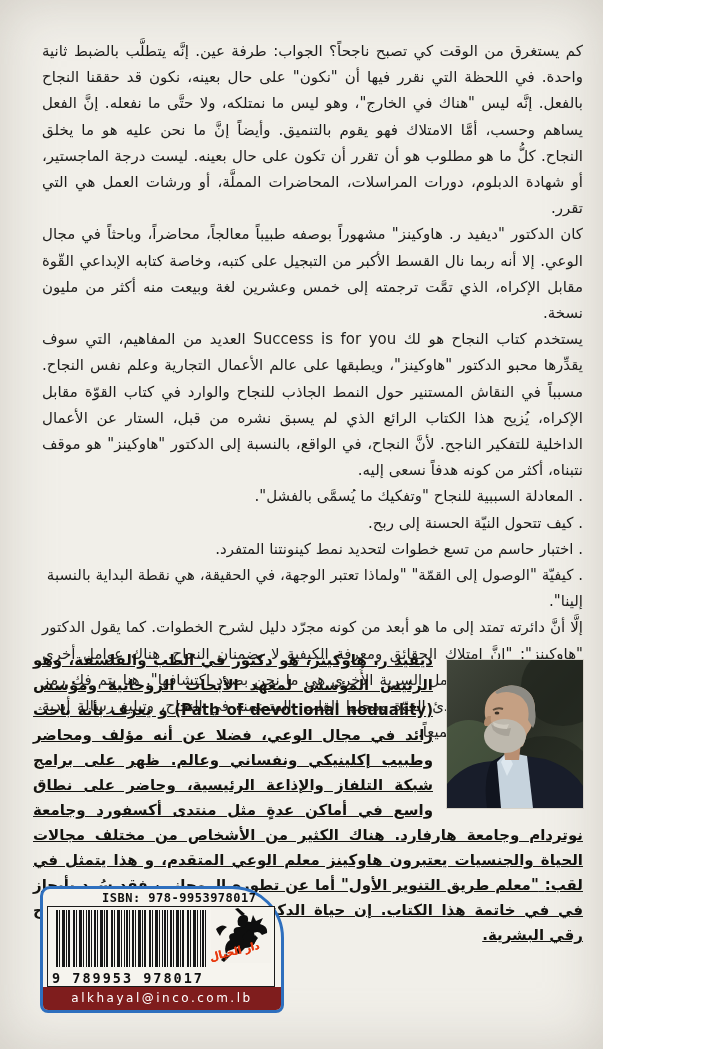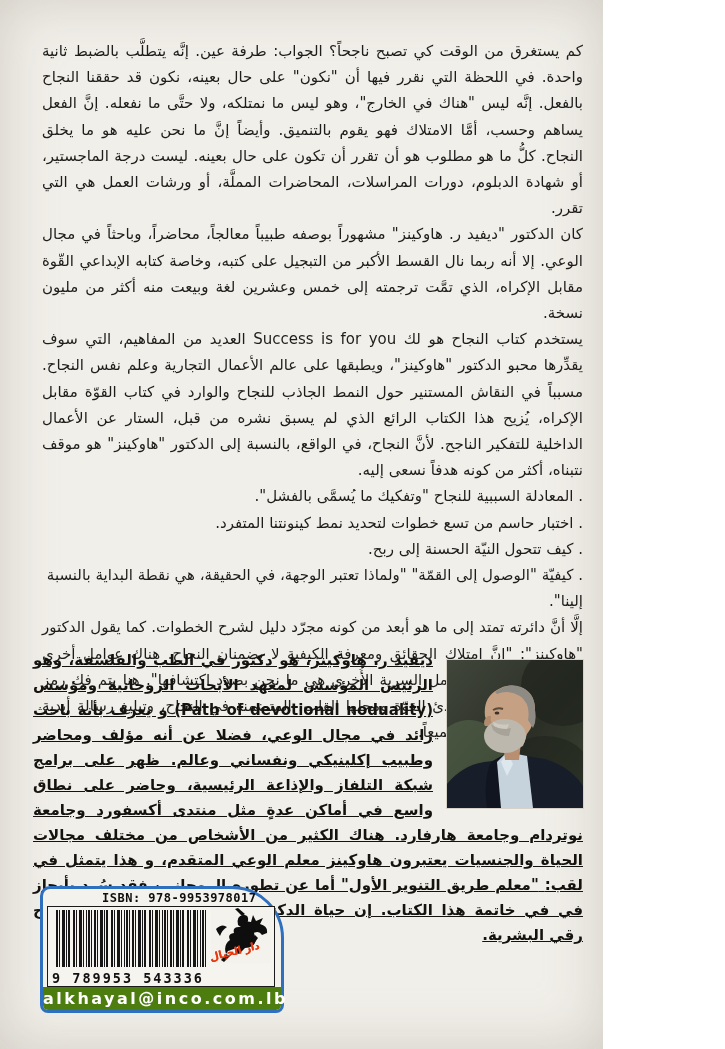--- a/index.html
+++ b/index.html
@@ -72,39 +72,39 @@
   }
   .publisher-logo svg{display:block;}
   .logo-script{
     position:absolute;left:-2px;bottom:6px;
     font-size:10.5px;font-weight:bold;color:#e8390f;
     transform:rotate(-14deg);direction:rtl;white-space:nowrap;
     text-shadow:0 0 .4px #e8390f;
   }
   .email-bar{
     position:absolute;left:0;right:0;bottom:0;height:23px;
-    background:#4d7c0f;color:#ffffff;
-    font-weight:bold;font-size:16px;letter-spacing:2.5px;
+    background:#7f1d1d;color:#ffffff;
+    font-weight:normal;font-size:12px;letter-spacing:2.5px;
     line-height:23px;text-align:center;
     border-radius:0 0 5px 5px;
     white-space:nowrap;
   }
 </style>
 </head>
 <body>
 
 <div class="page">
 
   <main class="cover-text">
     <p>كم يستغرق من الوقت كي تصبح ناجحاً؟ الجواب: طرفة عين. إنَّه يتطلَّب بالضبط ثانية واحدة. في اللحظة التي نقرر فيها أن "نكون" على حال بعينه، نكون قد حققنا النجاح بالفعل. إنَّه ليس "هناك في الخارج"، وهو ليس ما نمتلكه، ولا حتَّى ما نفعله. إنَّ الفعل يساهم وحسب، أمَّا الامتلاك فهو يقوم بالتنميق. وأيضاً إنَّ ما نحن عليه هو ما يخلق النجاح. كلُّ ما هو مطلوب هو أن تقرر أن تكون على حال بعينه. ليست درجة الماجستير، أو شهادة الدبلوم، دورات المراسلات، المحاضرات المملَّة، أو ورشات العمل هي التي تقرر.</p>
     <p>كان الدكتور "ديفيد ر. هاوكينز" مشهوراً بوصفه طبيباً معالجاً، محاضراً، وباحثاً في مجال الوعي. إلا أنه ربما نال القسط الأكبر من التبجيل على كتبه، وخاصة كتابه الإبداعي القّوة مقابل الإكراه، الذي تمَّت ترجمته إلى خمس وعشرين لغة وبيعت منه أكثر من مليون نسخة.</p>
     <p>يستخدم كتاب النجاح هو لك Success is for you العديد من المفاهيم، التي سوف يقدِّرها محبو الدكتور "هاوكينز"، ويطبقها على عالم الأعمال التجارية وعلم نفس النجاح. مسبباً في النقاش المستنير حول النمط الجاذب للنجاح والوارد في كتاب القوّة مقابل الإكراه، يُزيح هذا الكتاب الرائع الذي لم يسبق نشره من قبل، الستار عن الأعمال الداخلية للتفكير الناجح. لأنَّ النجاح، في الواقع، بالنسبة إلى الدكتور "هاوكينز" هو موقف نتبناه، أكثر من كونه هدفاً نسعى إليه.</p>
     <p class="bullet">. المعادلة السببية للنجاح "وتفكيك ما يُسمَّى بالفشل".</p>
+    <p class="bullet">. كيف تتحول النيّة الحسنة إلى ربح.</p>
     <p class="bullet">. اختبار حاسم من تسع خطوات لتحديد نمط كينونتنا المتفرد.</p>
-    <p class="bullet">. كيف تتحول النيّة الحسنة إلى ربح.</p>
     <p class="bullet">. كيفيّة "الوصول إلى القمّة" "ولماذا تعتبر الوجهة، في الحقيقة، هي نقطة البداية بالنسبة إلينا".</p>
     <p>إلَّا أنَّ دائرته تمتد إلى ما هو أبعد من كونه مجرّد دليل لشرح الخطوات. كما يقول الدكتور "هاوكينز": "إنَّ امتلاك الحقائق ومعرفة الكيفية لا يضمنان النجاح. هناك عوامل أخرى متضمّنة. إنَّ تلك العوامل السرية الأُخرى هي ما نحن بصدد اكتشافها". هنا يتم فك رمز العوامل السرية، ومبادئ القوّة ومحلها القلب، المتضمنة في النجاح، وتبليغ رسالة أبدية بوجود الإمكانية لدينا جميعاً.</p>
   </main>
 
   <section class="bio">
     <div class="bio-photo">
       <svg width="136" height="148" viewBox="0 0 136 148" xmlns="http://www.w3.org/2000/svg">
         <defs>
           <linearGradient id="bgG" x1="0" y1="0" x2="1" y2="1">
             <stop offset="0" stop-color="#41463b"></stop>
@@ -142,21 +142,21 @@
     <p>
       <span>ديفيد ر. هاوكينز، هو دكتور في الطب والفلسفة، وهو الرئيس المؤسس لمعهد الأبحاث الروحانية ومؤسس (Path of devotional noduality) و يعرف بأنه باحث رائد في مجال الوعي، فضلا عن أنه مؤلف ومحاضر وطبيب إكلينيكي ونفساني وعالم. ظهر على برامج شبكة التلفاز والإذاعة الرئيسية، وحاضر على نطاق واسع في أماكن عدةٍ مثل منتدى أكسفورد وجامعة نوتردام وجامعة هارفارد. هناك الكثير من الأشخاص من مختلف مجالات الحياة والجنسيات يعتبرون هاوكينز معلم الوعي المتقدم، و هذا يتمثل في لقب:</span>
       <span>"معلم طريق التنوير الأول" أما عن تطوره الروحاني، فقد سُرد بأيجاز في في خاتمة هذا الكتاب. إن حياة الدكتور هاوكينز كانت مكرسة لصالح رقي البشرية.</span>
     </p>
   </section>
 
   <section class="barcode-box">
     <div class="isbn-line">ISBN: 978-9953978017</div>
     <div class="code-area">
       <div class="bars"><span style="width:2px;margin-right:1px"></span><span style="width:1px;margin-right:2px"></span><span style="width:3px;margin-right:1px"></span><span style="width:1px;margin-right:1px"></span><span style="width:2px;margin-right:3px"></span><span style="width:2px;margin-right:1px"></span><span style="width:1px;margin-right:2px"></span><span style="width:3px;margin-right:1px"></span><span style="width:1px;margin-right:2px"></span><span style="width:1px;margin-right:1px"></span><span style="width:2px;margin-right:1px"></span><span style="width:1px;margin-right:2px"></span><span style="width:2px;margin-right:1px"></span><span style="width:1px;margin-right:2px"></span><span style="width:3px;margin-right:1px"></span><span style="width:1px;margin-right:1px"></span><span style="width:2px;margin-right:3px"></span><span style="width:2px;margin-right:1px"></span><span style="width:1px;margin-right:2px"></span><span style="width:3px;margin-right:1px"></span><span style="width:1px;margin-right:2px"></span><span style="width:1px;margin-right:1px"></span><span style="width:2px;margin-right:1px"></span><span style="width:1px;margin-right:2px"></span><span style="width:2px;margin-right:1px"></span><span style="width:1px;margin-right:2px"></span><span style="width:3px;margin-right:1px"></span><span style="width:1px;margin-right:1px"></span><span style="width:2px;margin-right:3px"></span><span style="width:2px;margin-right:1px"></span><span style="width:1px;margin-right:2px"></span><span style="width:3px;margin-right:1px"></span><span style="width:1px;margin-right:2px"></span><span style="width:1px;margin-right:1px"></span><span style="width:2px;margin-right:1px"></span><span style="width:1px;margin-right:2px"></span><span style="width:2px;margin-right:1px"></span><span style="width:1px;margin-right:2px"></span><span style="width:3px;margin-right:1px"></span><span style="width:1px;margin-right:1px"></span><span style="width:2px;margin-right:3px"></span><span style="width:2px;margin-right:1px"></span><span style="width:1px;margin-right:2px"></span><span style="width:3px;margin-right:1px"></span><span style="width:1px;margin-right:2px"></span><span style="width:1px;margin-right:1px"></span><span style="width:2px;margin-right:1px"></span><span style="width:1px;margin-right:2px"></span></div>
-      <div class="digits">9 789953 543336</div>
+      <div class="digits">9 789953 978017</div>
       <div class="publisher-logo">
         <svg width="60" height="56" viewBox="0 0 60 56" xmlns="http://www.w3.org/2000/svg">
           <g fill="#0e0e0e">
 
             <path d="M5,22 Q11,16 16,20 Q11,23 9,29 Q6,25 5,22 Z"></path>
 
             <path d="M15,47 Q12,38 19,33 Q16,27 23,26 Q21,19 30,20 Q32,13 40,15 L42,8 L45,14 L52,11 L49,17 Q57,19 56,26 L51,28 Q48,23 43,26 L45,33 Q43,41 34,41 L28,47 L24,45 L28,39 Q22,43 17,44 Z"></path>
 
             <path d="M38,22 L31,30 L33,33 L40,26 Z"></path>
             <path d="M44,28 L39,36 L42,38 L47,31 Z"></path>

